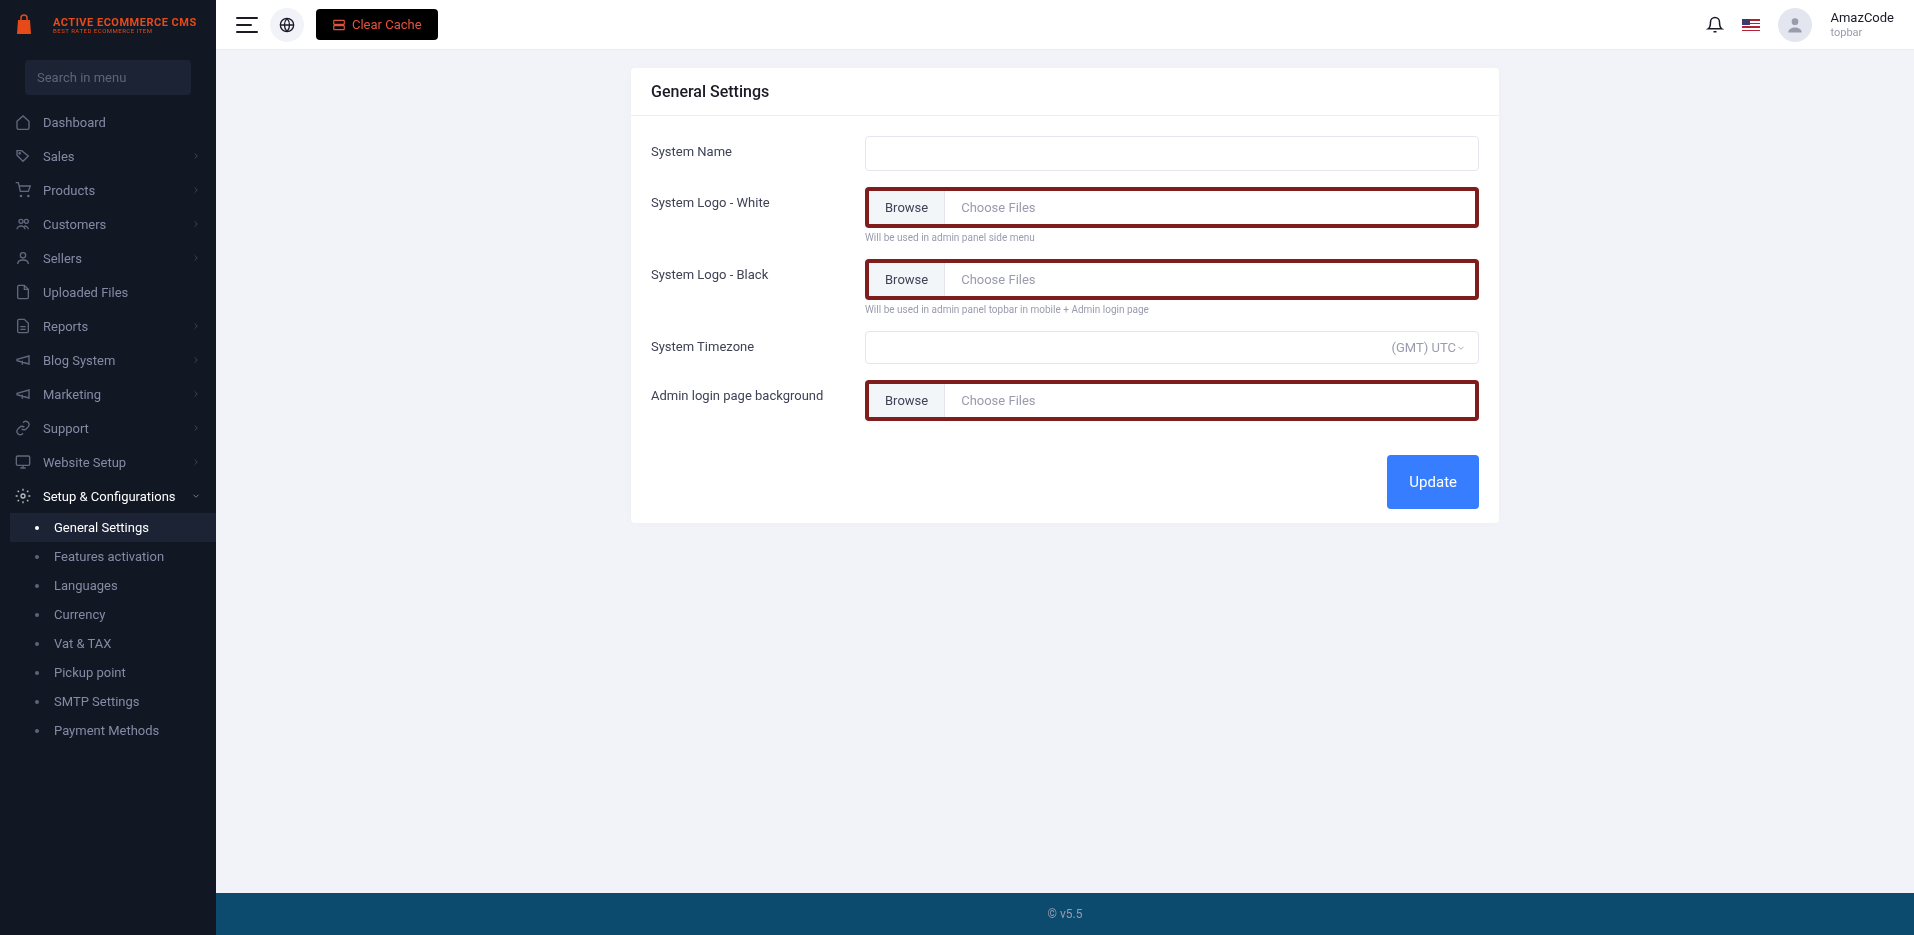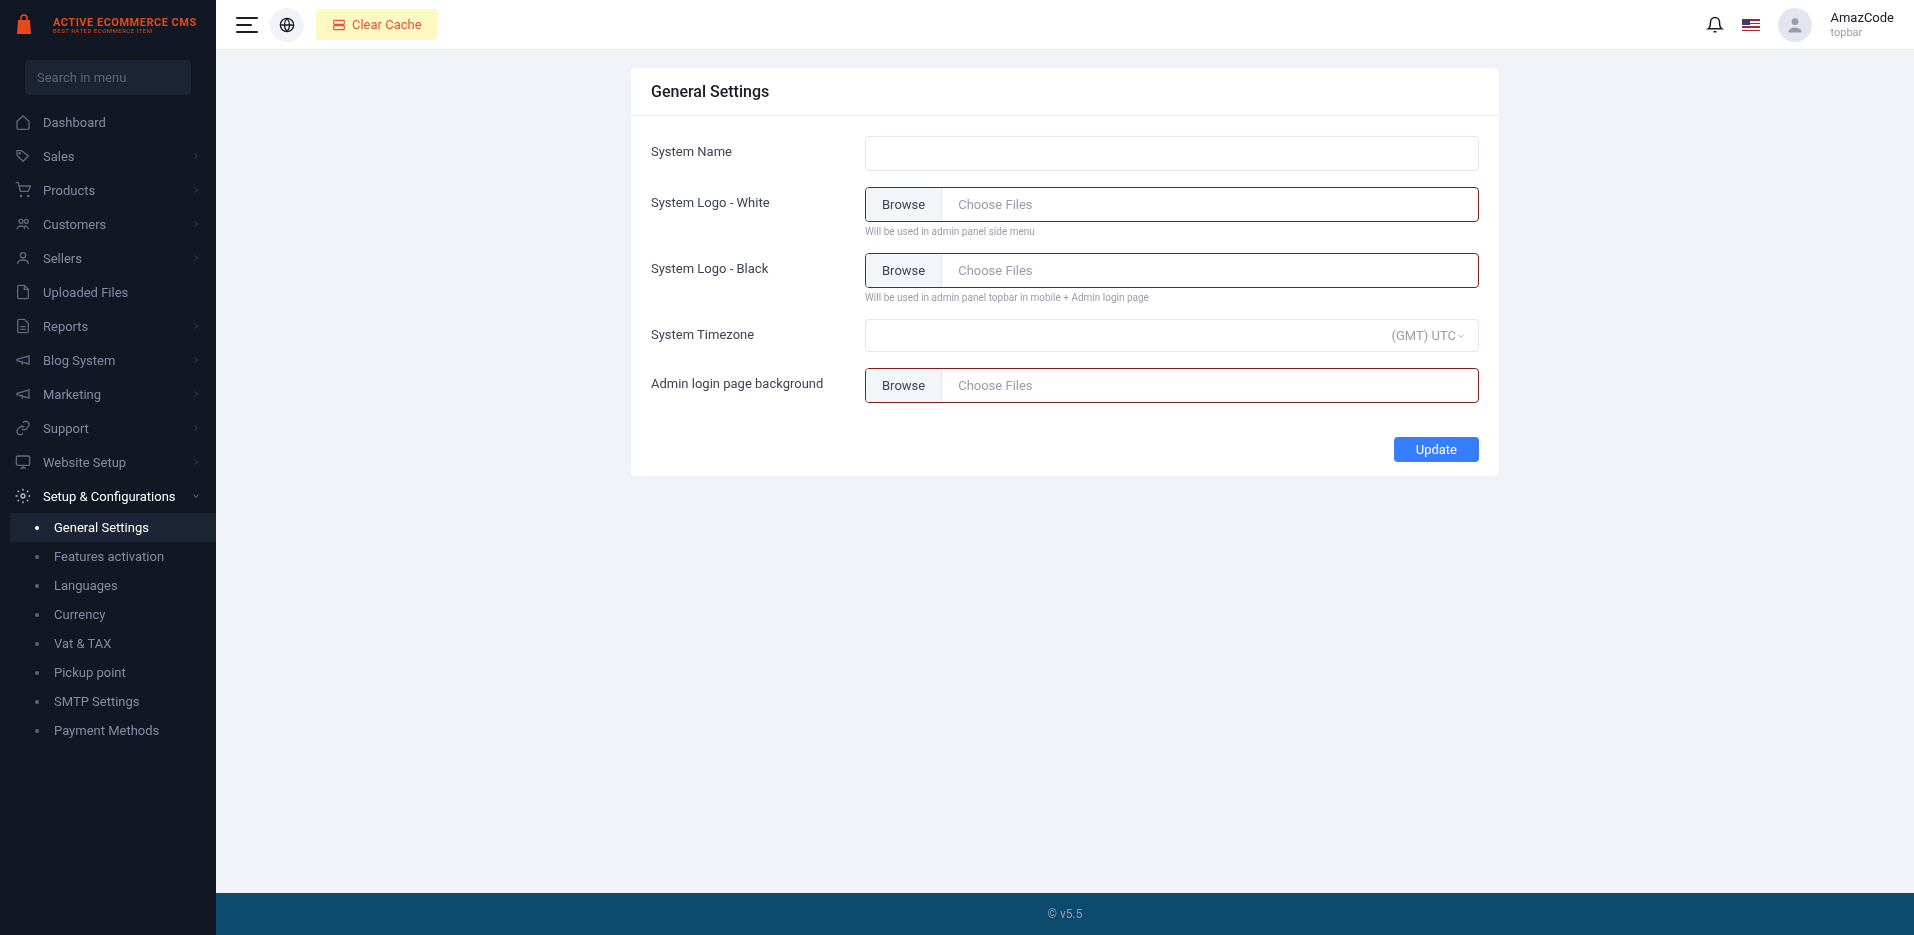--- a/index.html
+++ b/index.html
@@ -30,46 +30,46 @@
 .sub .nav-item.active .dot{background:#fff}
 .main{flex:1;display:flex;flex-direction:column;min-width:0}
 .topbar{height:50px;background:#fff;display:flex;align-items:center;padding:0 20px;border-bottom:1px solid #ebedf3}
 .tb-left{display:flex;align-items:center;gap:12px}
 .hamburger{width:22px;height:16px;display:flex;flex-direction:column;justify-content:space-between;cursor:pointer}
 .hamburger span{height:2px;background:#1b1b28;border-radius:1px}
 .hamburger span:nth-child(1){width:22px}
 .hamburger span:nth-child(2){width:16px}
 .hamburger span:nth-child(3){width:22px}
 .globe-btn{width:34px;height:34px;border-radius:50%;background:#f2f3f8;display:flex;align-items:center;justify-content:center;cursor:pointer}
-.clear-cache{background:#fef9c3;color:#e6533c;border:none;padding:8px 16px;border-radius:4px;font-size:13px;display:flex;align-items:center;gap:6px;cursor:pointer}
+.clear-cache{background:#000000;color:#e6533c;border:none;padding:8px 16px;border-radius:4px;font-size:13px;display:flex;align-items:center;gap:6px;cursor:pointer}
 .tb-right{margin-left:auto;display:flex;align-items:center;gap:18px}
 .bell{width:18px;height:18px;cursor:pointer}
 .flag{width:18px;height:12px;cursor:pointer}
 .flag-us{background:linear-gradient(to bottom,#b22234 0%,#b22234 15%,#fff 15%,#fff 30%,#b22234 30%,#b22234 45%,#fff 45%,#fff 60%,#b22234 60%,#b22234 75%,#fff 75%,#fff 90%,#b22234 90%);position:relative}
 .flag-us::before{content:"";position:absolute;top:0;left:0;width:40%;height:55%;background:#3c3b6e}
 .avatar{width:34px;height:34px;border-radius:50%;background:#e4e6ef;display:flex;align-items:center;justify-content:center}
 .user-info{display:flex;flex-direction:column;line-height:1.2;cursor:pointer}
 .user-info .nm{font-size:13px;color:#1b1b28}
 .user-info .rl{font-size:11px;color:#9a9cae}
 .content{flex:1;overflow-y:auto;padding:18px 0 0;display:flex;flex-direction:column}
 .card{background:#fff;border-radius:4px;width:868px;margin:0 auto;box-shadow:0 0 8px rgba(0,0,0,.02)}
 .card-header{padding:14px 20px;border-bottom:1px solid #ebedf3;font-size:16px;font-weight:500;color:#1b1b28}
 .card-body{padding:20px}
 .form-row{display:flex;align-items:flex-start;margin-bottom:16px}
 .form-row:last-of-type{margin-bottom:0}
 .form-label{width:214px;font-size:13px;color:#3f4254;padding-top:8px}
 .form-control-wrap{flex:1}
 .form-input{width:100%;border:1px solid #e4e6ef;border-radius:4px;padding:9px 12px;font-size:13px;color:#3f4254}
-.file-input{display:flex;border:1px solid #7f1d1d;border-radius:4px;overflow:hidden;cursor:pointer}
+.file-input{display:flex;border:4px solid #7f1d1d;border-radius:4px;overflow:hidden;cursor:pointer}
 .file-input .browse{background:#f3f6f9;padding:9px 16px;font-size:13px;color:#3f4254;border-right:1px solid #e4e6ef}
 .file-input .choose{padding:9px 16px;font-size:13px;color:#9a9cae}
 .hint{font-size:10px;color:#9a9cae;margin-top:4px}
 .select{width:100%;border:1px solid #e4e6ef;border-radius:4px;padding:8px 12px;font-size:13px;color:#9a9cae;display:flex;align-items:center;justify-content:flex-end;cursor:pointer}
 .card-footer{padding:14px 20px;display:flex;justify-content:flex-end}
-.btn-primary{background:#377dff;color:#fff;border:none;padding:5px 22px;border-radius:4px;font-size:13px;cursor:pointer}
+.btn-primary{background:#377dff;color:#fff;border:none;padding:18px 22px;border-radius:4px;font-size:15px;cursor:pointer}
 .footer{text-align:center;padding:14px;font-size:12px;color:#9a9cae;margin-top:auto;background:#0c4a6e}
 svg{display:block}
 </style>
 </head>
 <body>
 
 <div class="app">
   <aside class="sidebar">
     <div class="brand">
       <div class="brand-bag">

